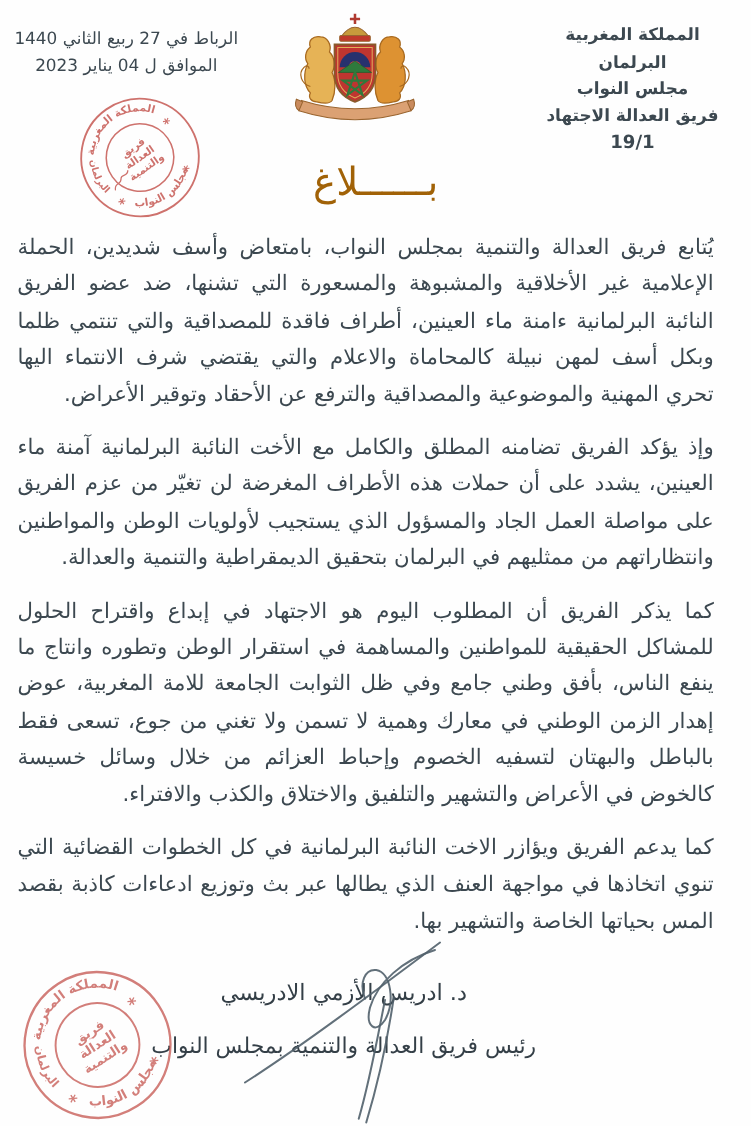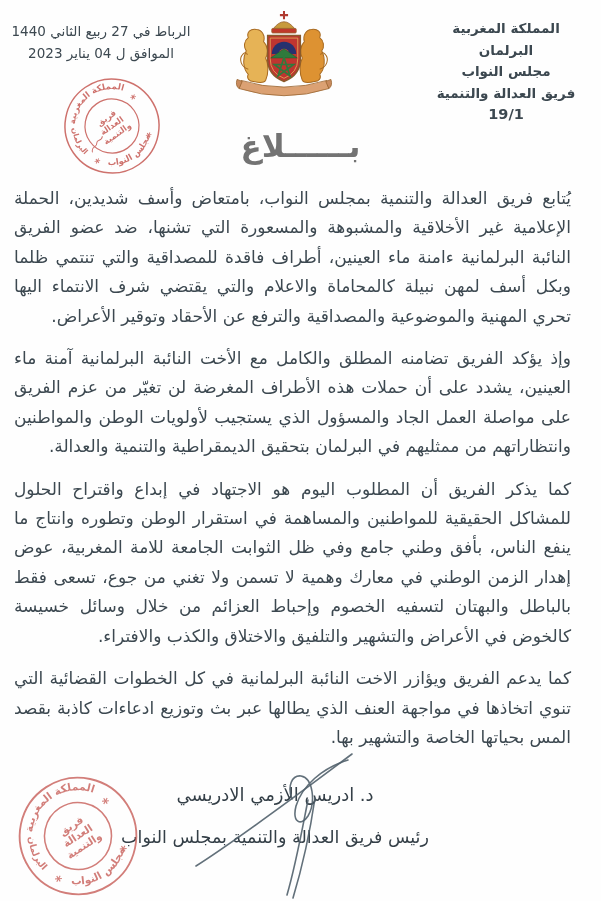--- a/index.html
+++ b/index.html
@@ -32,21 +32,21 @@
   .arc-txt{ font-size:17px; }
   .arc-txt-sm{ font-size:15px; }
   .ctr-txt{ font-size:16.5px; }
   .star-txt{ font-size:22px; font-weight:normal; }
   .squiggle{ fill:none; stroke:#c4544e; stroke-width:2; stroke-linecap:round; }
 
   
   .title{
     position:absolute; top:128px; left:0; right:0;
     text-align:center; direction:rtl;
-    font-size:31px; font-weight:bold; color:#737373; letter-spacing:1px;
+    font-size:31px; font-weight:normal; color:#a16207; letter-spacing:1px;
   }
 
   
   .body{
     position:absolute; top:184px; left:14px; right:14px;
     direction:rtl; text-align:justify;
     font-size:17px; line-height:29.4px;
   }
   .body p{ margin:0 16px 13px 0; }
 
@@ -64,21 +64,21 @@
 </style>
 </head>
 <body>
 
 <div class="page">
 
   <div class="hdr-right">
     <div>المملكة المغربية</div>
     <div>البرلمان</div>
     <div>مجلس النواب</div>
-    <div>فريق العدالة والتنمية</div>
+    <div>فريق العدالة الاجتهاد</div>
     <div class="ref">19/1</div>
   </div>
 
   <div class="hdr-left">
     <div>الرباط في 27 ربيع الثاني 1440</div>
     <div>الموافق ل 04 يناير 2023</div>
   </div>
 
   <div class="emblem">
     <svg viewBox="0 0 100 95">

